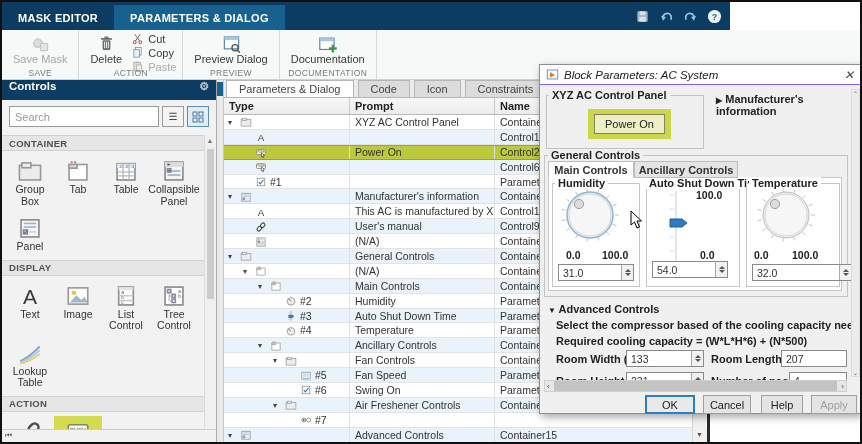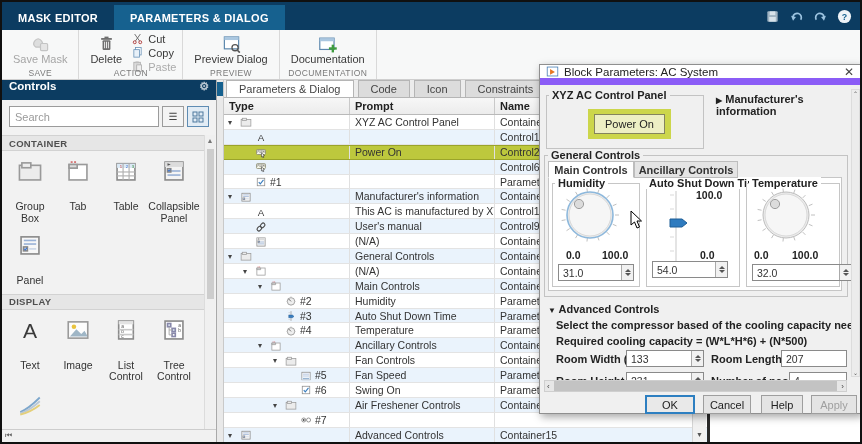--- a/index.html
+++ b/index.html
@@ -2,21 +2,21 @@
 <html><head>
 <meta charset="utf-8">
 <style>
   html,body{margin:0;padding:0;background:#555;}
   *{box-sizing:border-box;}
   #app{position:relative;width:862px;height:444px;background:#fff;border:2px solid #101010;
        font-family:"Liberation Sans",sans-serif;overflow:hidden;color:#333;}
   .abs{position:absolute;}
 
   
-  #tabbar{left:0;top:0;width:858px;height:28px;background:#0c3c61;display:flex;align-items:stretch;}
+  #tabbar{left:0;top:0;width:728px;height:28px;background:#0c3c61;display:flex;align-items:stretch;}
   .rtab{color:#fff;font-size:11px;font-weight:bold;letter-spacing:.3px;padding:0 16px;
         display:flex;align-items:center;margin-top:3px;cursor:default;}
   .rtab.active{background:#16618f;}
   #quick{position:absolute;right:8px;top:0;height:28px;display:flex;align-items:center;gap:9px;}
   #ribbon{left:0;top:28px;width:858px;height:50px;background:#f7f8f8;border-bottom:1px solid #cfcfcf;display:flex;}
   .rgroup{position:relative;height:100%;display:flex;flex-direction:column;border-right:1px solid #d9d9d9;padding:1px 6px 11px 6px;}
   .rgroup .gname{position:absolute;left:0;right:0;bottom:1px;text-align:center;font-size:8.5px;color:#7a7a7a;letter-spacing:.4px;}
   .rbody{display:flex;flex:1;align-items:flex-start;gap:4px;}
   .bigbtn{display:flex;flex-direction:column;align-items:center;padding:2px 5px;font-size:11px;color:#3a3a3a;}
   .bigbtn .bicon{height:20px;display:flex;align-items:center;}
@@ -32,21 +32,21 @@
   #searchrow{left:7px;top:26px;width:200px;height:22px;display:flex;gap:3px;}
   #searchbox{flex:1;height:21px;background:#fff;border:1px solid #9b9b9b;font-size:11px;color:#9a9a9a;
              display:flex;align-items:center;padding:0 5px;}
   .viewbtn{width:22px;height:21px;border:1px solid #9b9b9b;background:#f4f4f4;display:flex;align-items:center;justify-content:center;}
   .viewbtn.sel{background:#e2ecf5;border-color:#5f8cb3;}
   #lscroll{left:202px;top:55px;width:11px;height:352px;background:#f0f0f0;border-left:1px solid #dcdcdc;font-size:7px;color:#777;}
   .band{width:202px;height:16px;background:#e6e6e6;border-top:1px solid #d2d2d2;border-bottom:1px solid #d2d2d2;
         font-size:9.5px;font-weight:bold;color:#4f4f4f;display:flex;align-items:center;padding-left:7px;letter-spacing:.3px;}
   .tiles{width:200px;display:flex;flex-wrap:wrap;padding:4px 0 2px 4px;}
   .tile{width:48px;display:flex;flex-direction:column;align-items:center;padding:3px 1px;margin-bottom:2px;}
-  .tile .tlabel{font-size:10.5px;color:#333;text-align:center;line-height:11.5px;margin-top:17px;}
+  .tile .tlabel{font-size:10.5px;color:#333;text-align:center;line-height:11.5px;margin-top:0;}
   .tile.hl{background:#d3dc4e;}
   #lpscrollh{left:0;top:349px;width:214px;height:13px;background:#f1f1f1;border-top:1px solid #cdcdcd;
              font-size:8px;color:#666;display:flex;align-items:center;padding-left:3px;}
 
   
   #splitter{left:215px;top:78px;width:7px;height:362px;background:#e9e9e9;border-right:1px solid #c9c9c9;}
   #splitgrip{left:215px;top:80px;width:6px;height:14px;background:#16618f;}
   #etabbar{left:222px;top:78px;width:483px;height:18px;background:#ececec;border-bottom:1px solid #b5b5b5;display:flex;align-items:flex-end;padding-left:2px;}
   .etab{font-size:11px;color:#444;background:#dcdcdc;border:1px solid #b5b5b5;border-bottom:none;
         padding:2px 12px;margin-right:4px;height:17px;}
@@ -66,22 +66,22 @@
   #tvarrow{left:691px;top:426px;width:13px;height:13px;font-size:7px;color:#555;display:flex;align-items:center;justify-content:center;}
   #panediv{left:705px;top:96px;width:3px;height:344px;background:#2a2a2a;}
   #rpane{left:708px;top:96px;width:150px;height:344px;background:#fff;}
   #rpscroll{left:708px;top:327px;width:150px;height:13px;background:#e9e9e9;border-top:1px solid #c9c9c9;
             display:flex;align-items:center;justify-content:flex-end;font-size:8px;color:#444;padding-right:2px;}
   #rpthumb{position:absolute;left:2px;top:2px;width:128px;height:9px;background:#cdcdcd;}
 
   
   #dlg{left:537px;top:62px;width:322px;height:350px;background:#f0f0f0;border:1px solid #8f8f8f;
        box-shadow:2px 3px 8px rgba(0,0,0,.35);font-size:11px;}
-  #dlgtitle{left:0;top:0;width:320px;height:20px;background:#fff;border-bottom:7px solid #8b5cf6;
-            display:flex;align-items:center;padding:0 6px;gap:5px;font-size:11.5px;color:#222;}
+  #dlgtitle{left:0;top:0;width:320px;height:20px;background:#fff;border-bottom:1px solid #8b5cf6;
+            display:flex;align-items:center;padding:0 6px;gap:5px;font-size:11.5px;color:#222;font-style:italic;}
   #dlgclose{margin-left:auto;color:#444;font-size:12px;}
   .gbox{position:absolute;border:1px solid #c3c3c3;background:#f0f0f0;}
   .glabel{position:absolute;font-weight:bold;color:#222;background:#f0f0f0;padding:0 3px;font-size:11px;}
   .wbox{background:#fff;border:1px solid #c6c6c6;position:absolute;}
   .dtab{position:absolute;height:17px;font-size:11px;font-weight:bold;color:#333;background:#e4e4e4;
         border:1px solid #bdbdbd;display:flex;align-items:center;justify-content:center;}
   .dtab.active{background:#fff;border-bottom:1px solid #fff;}
   .minmax{position:absolute;font-size:10.5px;font-weight:bold;color:#222;}
   .vbox{position:absolute;height:17px;background:#fff;border:1px solid #8a8a8a;font-size:10.5px;
         display:flex;align-items:center;padding-left:4px;}

